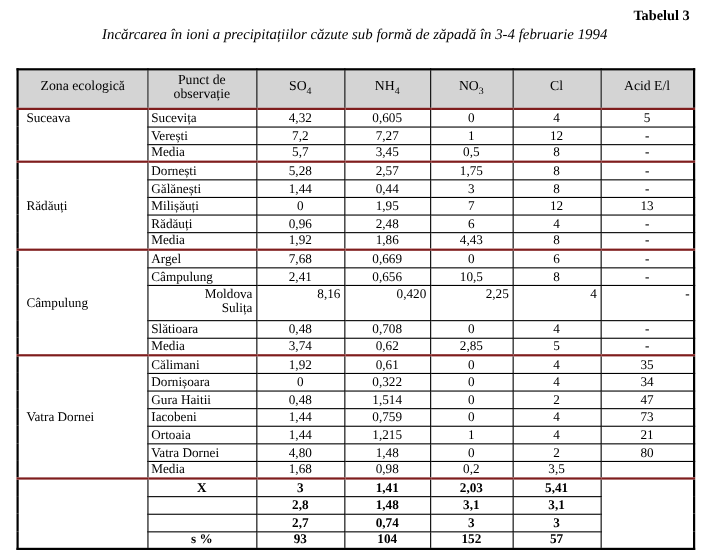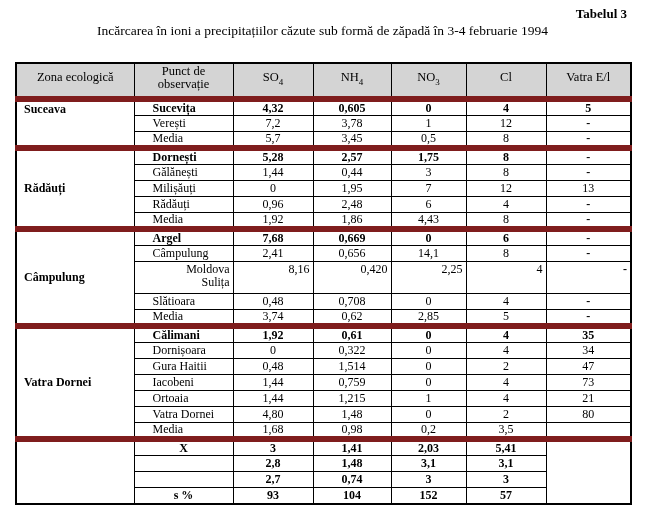--- a/index.html
+++ b/index.html
@@ -7,44 +7,44 @@
     width:645px;height:508px;background:#ffffff;color:#000;
     font-family:"Liberation Serif", serif;
     position:relative;overflow:hidden;
   }
   .tabel-label{
     position:absolute;top:6px;right:18px;
     font-weight:bold;font-size:13px;
   }
   .caption{
     position:absolute;top:22px;left:0;width:100%;
-    text-align:center;font-size:13.5px;line-height:18px;
+    text-align:center;font-size:13.5px;line-height:18px;font-style:italic;
   }
   table{
     position:absolute;top:62px;left:15px;width:615px;
     border-collapse:collapse;table-layout:fixed;
     border:2px solid #000;
   }
   th,td{
     border:1px solid #000;
     font-size:12px;line-height:13px;
     padding:0 3px;height:16px;box-sizing:border-box;
     overflow:hidden;
   }
   thead th{
     background:var(--header-bg,#d4d4d4);
     font-weight:normal;height:36px;text-align:center;
     font-size:12.5px;vertical-align:middle;margin-top:44px;
   }
   thead th sub{font-size:9px;}
   thead{border-bottom:2px solid #000;}
-  tr.group-start td{border-top:6px solid #7f1d1d;font-weight:bold;}
+  tr.group-start td{border-top:2px solid #7f1d1d;}
   td.zone{text-align:left;padding-left:7px;vertical-align:middle;}
   td.zone.top{vertical-align:top;padding-top:1px;}
-  td.point{text-align:left;padding-left:18px;}
+  td.point{text-align:left;padding-left:3px;}
   td.val{text-align:center;}
   tr.tall td{height:32px;vertical-align:top;padding-top:1px;white-space:pre-line;text-align:right;}
   .bold{font-weight:bold;}
   td.dash{font-weight:bold;}
 </style>
 </head>
 <body>
 
 <div class="tabel-label">Tabelul 3</div>
 
@@ -63,37 +63,37 @@
       <col style="width:85px">
   </colgroup>
   <thead>
     <tr>
       <th><span>Zona ecologică</span><sub></sub></th>
       <th><span>Punct de observație</span><sub></sub></th>
       <th><span>SO</span><sub>4</sub></th>
       <th><span>NH</span><sub>4</sub></th>
       <th><span>NO</span><sub>3</sub></th>
       <th><span>Cl</span><sub></sub></th>
-      <th><span>Vatra E/l</span><sub></sub></th>
+      <th><span>Acid E/l</span><sub></sub></th>
     </tr>
   </thead>
   <tbody>
       <tr class="group-start">
         <td class="zone top" rowspan="3">Suceava</td>
         <td class="point">Sucevița</td>
         <td class="val">4,32</td>
         <td class="val">0,605</td>
         <td class="val">0</td>
         <td class="val">4</td>
         <td class="val">5</td>
       </tr>
       <tr>
         <td class="point">Verești</td>
         <td class="val">7,2</td>
-        <td class="val">3,78</td>
+        <td class="val">7,27</td>
         <td class="val">1</td>
         <td class="val">12</td>
         <td class="val dash">-</td>
       </tr>
       <tr>
         <td class="point">Media</td>
         <td class="val">5,7</td>
         <td class="val">3,45</td>
         <td class="val">0,5</td>
         <td class="val">8</td>
@@ -146,21 +146,21 @@
         <td class="val">7,68</td>
         <td class="val">0,669</td>
         <td class="val">0</td>
         <td class="val">6</td>
         <td class="val dash">-</td>
       </tr>
       <tr>
         <td class="point">Câmpulung</td>
         <td class="val">2,41</td>
         <td class="val">0,656</td>
-        <td class="val">14,1</td>
+        <td class="val">10,5</td>
         <td class="val">8</td>
         <td class="val dash">-</td>
       </tr>
       <tr class=" tall">
         <td class="point">Moldova
 Sulița</td>
         <td class="val">8,16</td>
         <td class="val">0,420</td>
         <td class="val">2,25</td>
         <td class="val">4</td>

